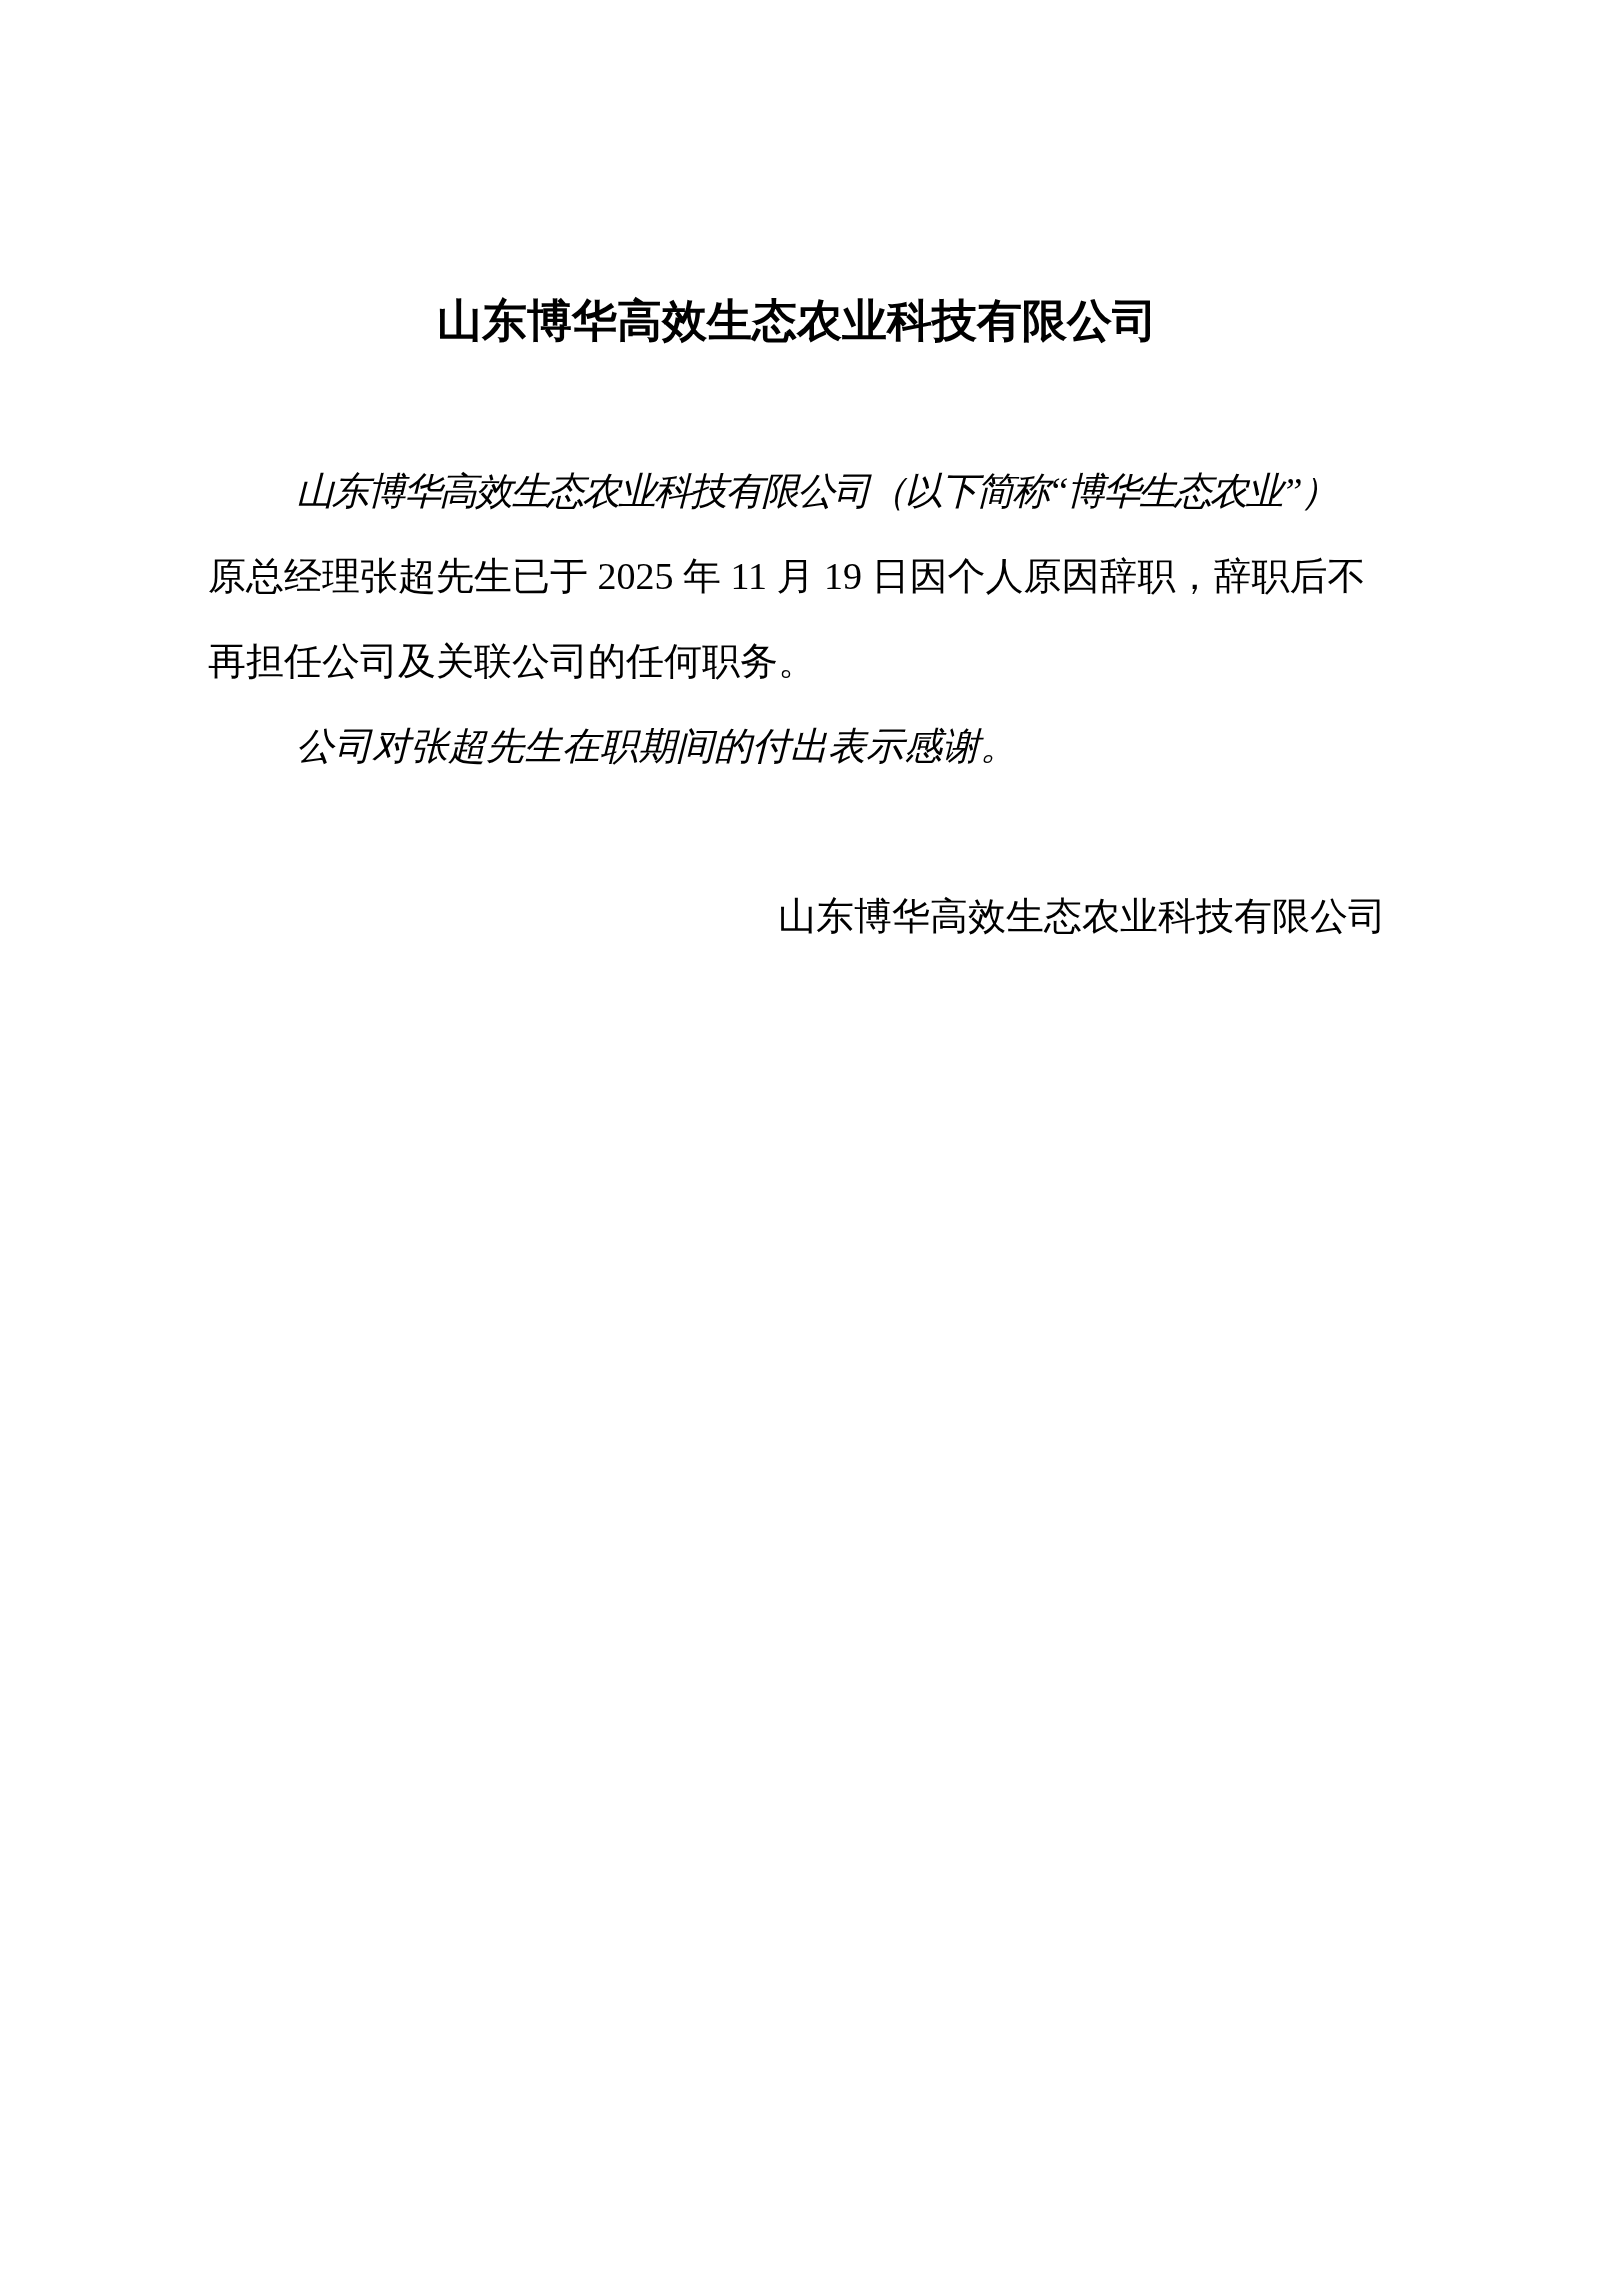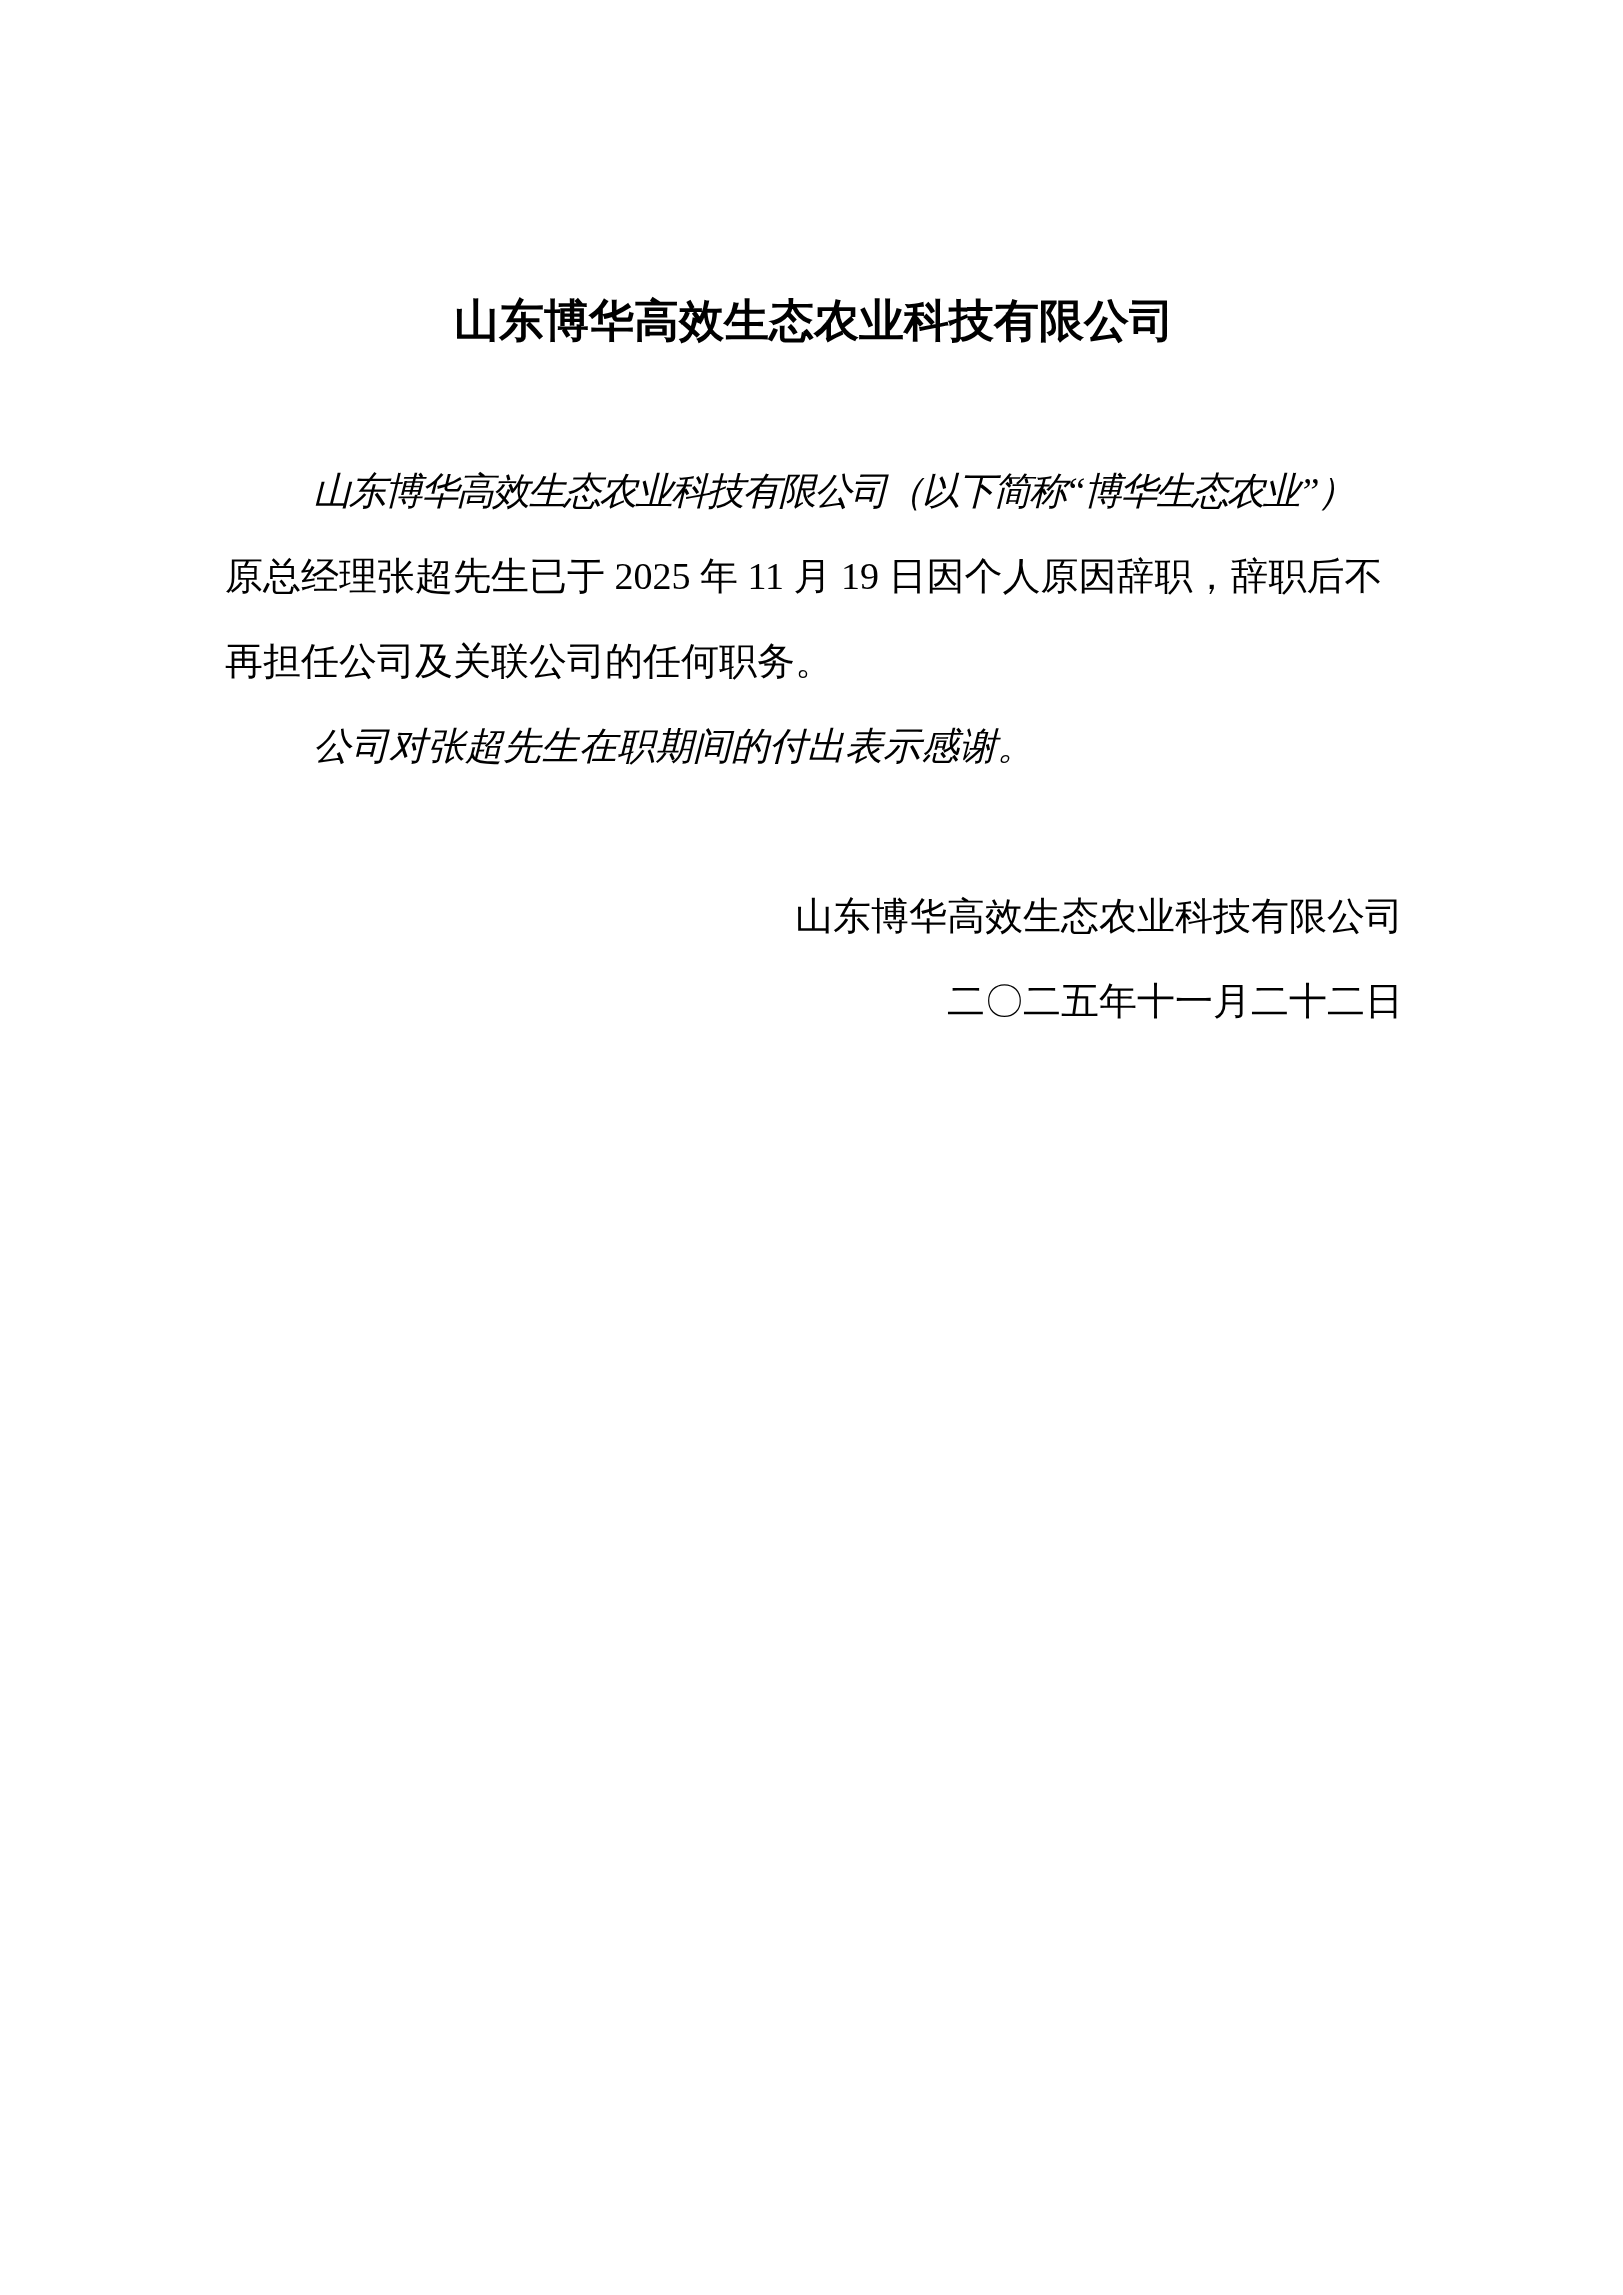--- a/index.html
+++ b/index.html
@@ -15,21 +15,21 @@
   }
   .page {
     position: relative;
     width: 1623px;
     height: 2295px;
     background: #ffffff;
     overflow: hidden;
   }
   .content {
     position: absolute;
-    left: 225px;
+    left: 208px;
     top: 279px;
     width: 1178px;
   }
   .line {
     height: 85px;
     line-height: 85px;
     white-space: nowrap;
   }
   .title-line {
     font-size: 45px;
@@ -71,17 +71,16 @@
 
     <div class="line body-line">再担任公司及关联公司的任何职务。</div>
 
     <div class="line body-line first-line">公司对张超先生在职期间的付出表示感谢。</div>
 
 
     <div class="line blank"></div>
 
     <div class="line body-line sig-line">山东博华高效生态农业科技有限公司</div>
 
-    <div class="line body-line sig-line">二〇二五年十一月二十二日</div>
 
   </div>
 </div>
 
 
 </body></html>

